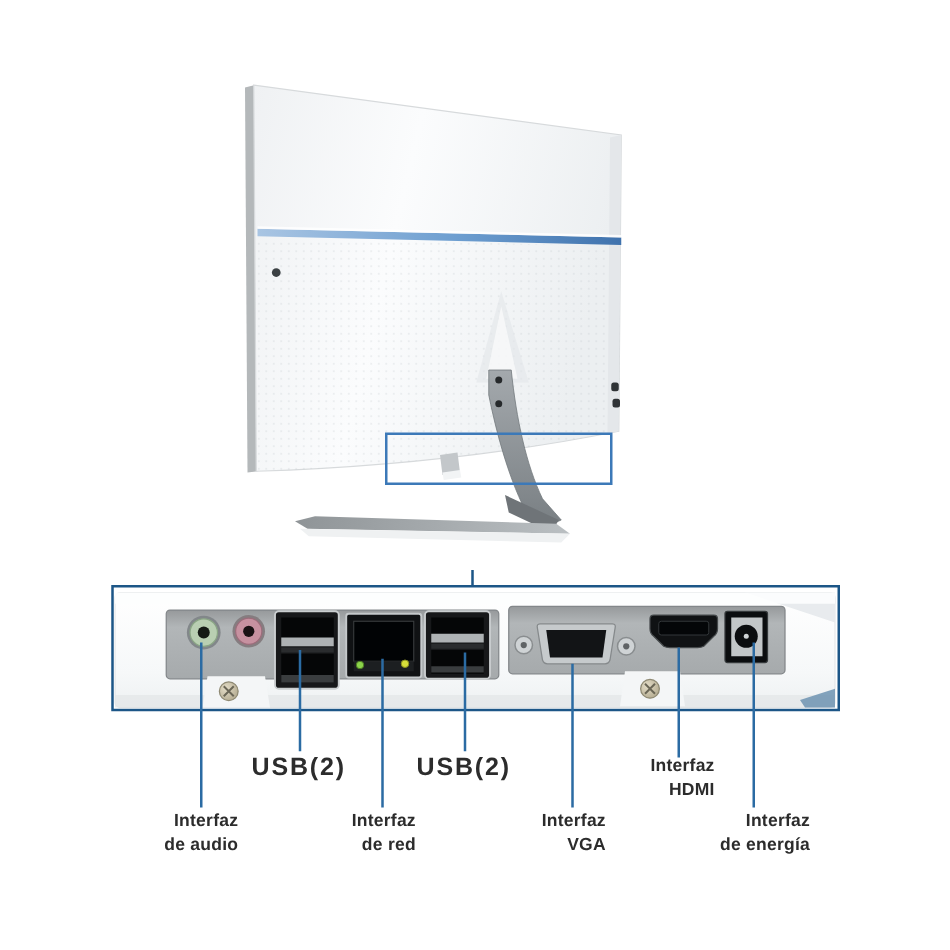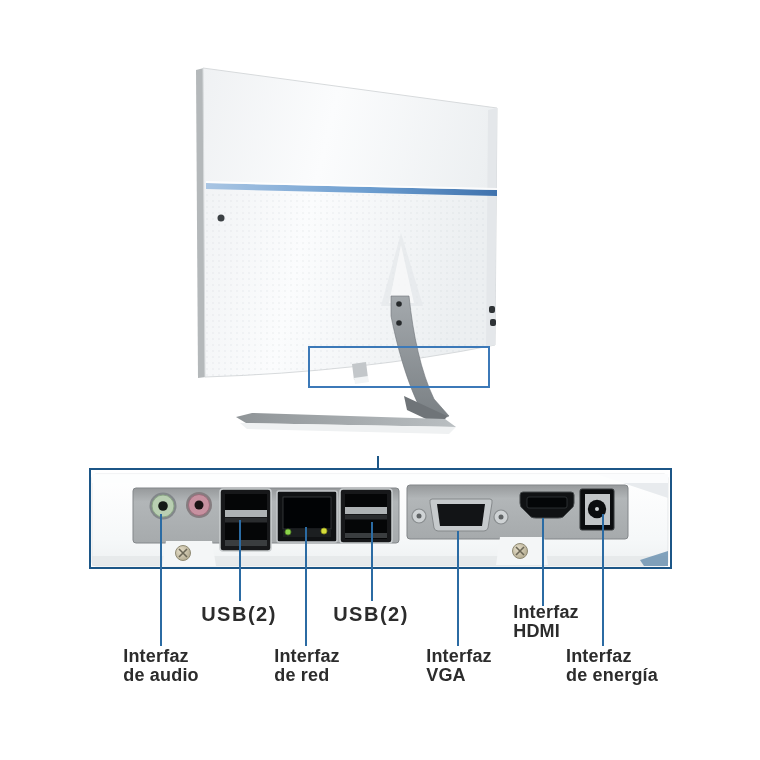--- a/index.html
+++ b/index.html
@@ -7,24 +7,24 @@
     position:relative;width:760px;height:760px;background:#ffffff;
     overflow:hidden;font-family:"Liberation Sans",sans-serif;
   }
   .art{position:absolute;left:0;top:0;}
   .frame{
     position:absolute;border:2px solid #1c5687;box-sizing:border-box;background:transparent;
   }
   .tick{position:absolute;width:2px;background:#1c5687;}
   .callout-line{position:absolute;width:2px;background:#2b6ba3;}
   .lbl{
-    position:absolute;transform:translateX(-50%);text-align:left;
+    position:absolute;transform:translateX(-50%);text-align:right;
     color:#2c2c2c;font-weight:700;white-space:nowrap;
   }
-  .lbl-2line{font-size:18px;line-height:19px;letter-spacing:.2px;}
+  .lbl-2line{font-size:14px;line-height:19px;letter-spacing:.2px;}
   .lbl-usb{font-size:20px;line-height:22px;letter-spacing:1.5px;}
 </style>
 </head>
 <body>
 
 <div class="stage">
 
   <svg class="art" width="760" height="760" viewBox="0 0 760 760">
     <defs>
       <linearGradient id="bodyGrad" x1="0" y1="0" x2="1" y2="0.25">

